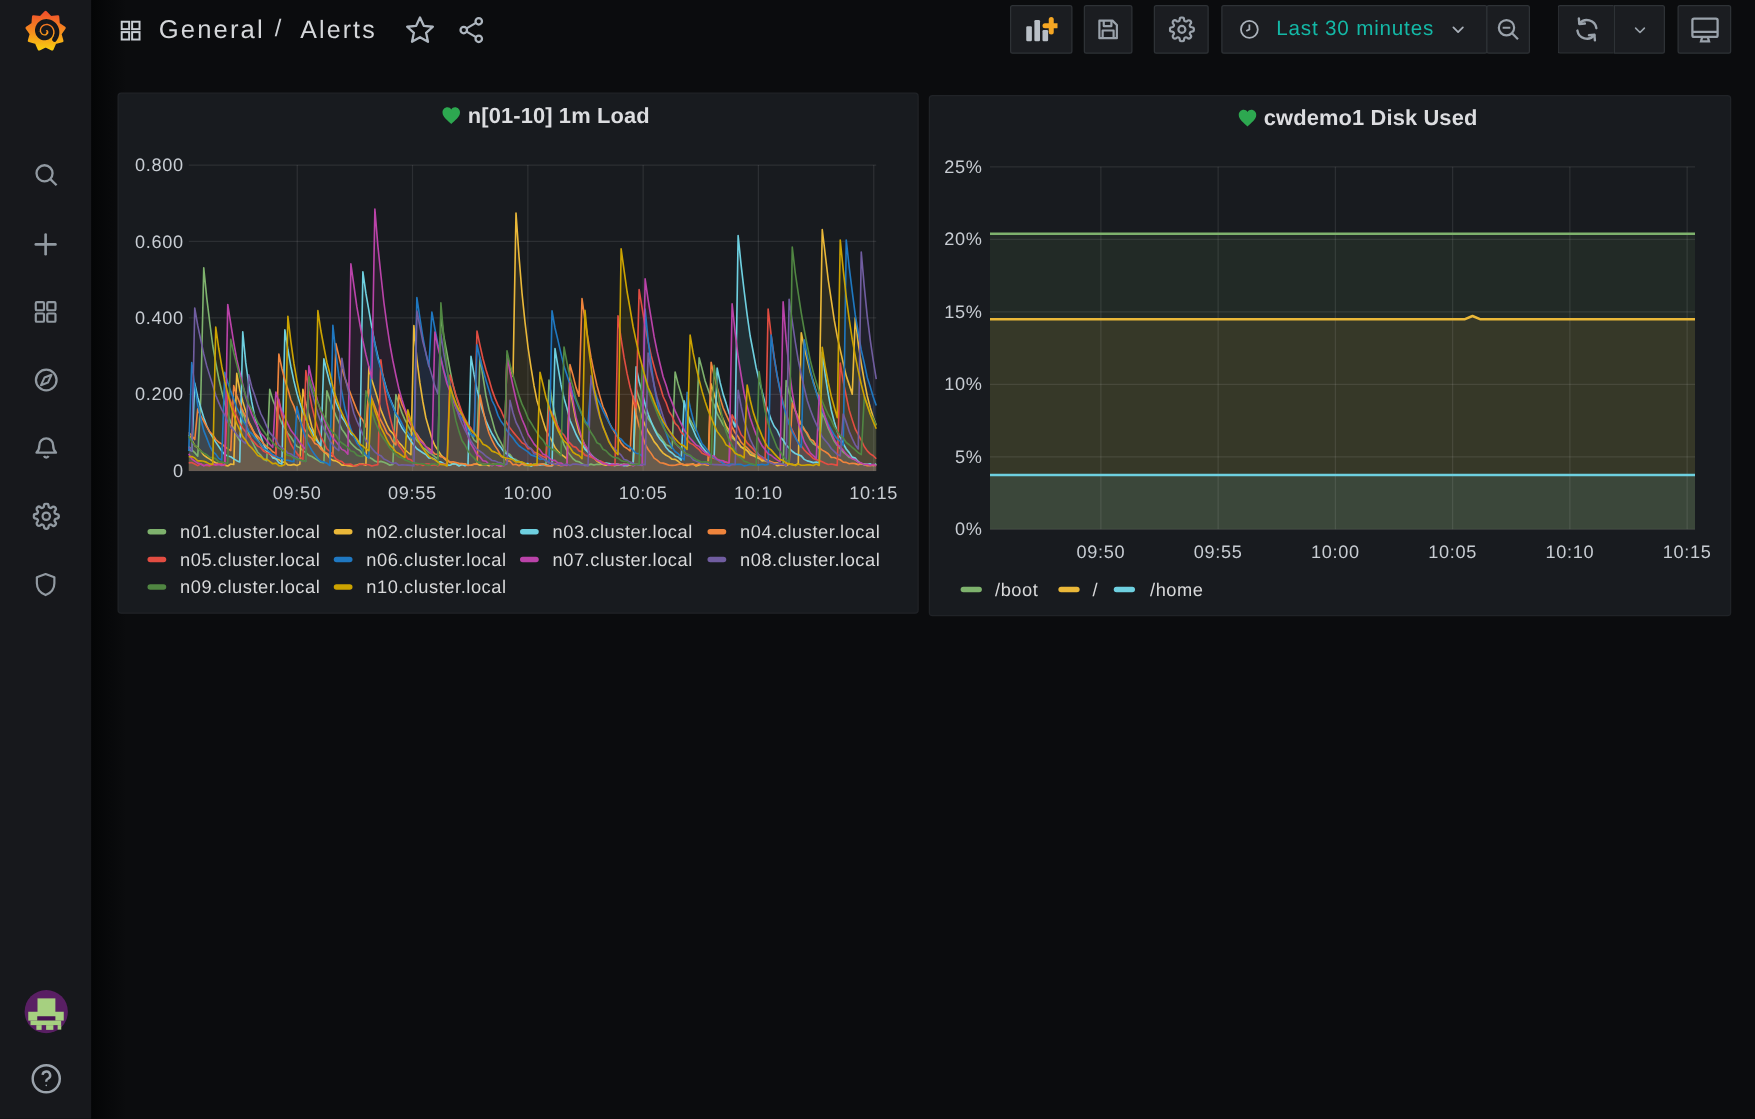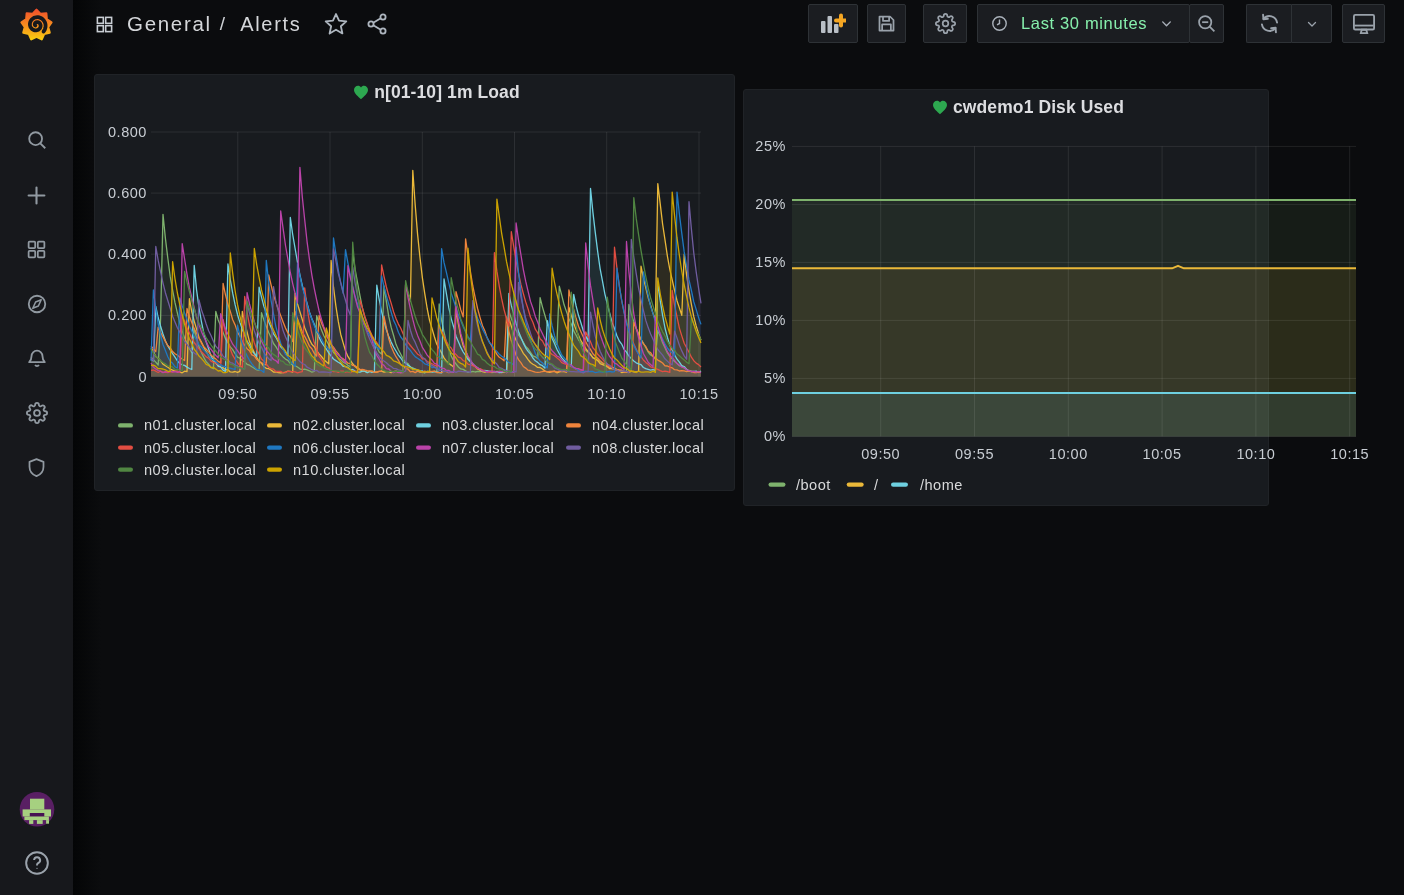--- a/index.html
+++ b/index.html
@@ -163,21 +163,21 @@
           <circle cx="12" cy="12" r="3.2"></circle>
           <path d="M19.4 15a1.7 1.7 0 0 0 .34 1.87l.06.06a2 2 0 1 1-2.83 2.83l-.06-.06a1.7 1.7 0 0 0-1.87-.34 1.7 1.7 0 0 0-1 1.55V21a2 2 0 1 1-4 0v-.09A1.7 1.7 0 0 0 9 19.4a1.7 1.7 0 0 0-1.87.34l-.06.06a2 2 0 1 1-2.83-2.83l.06-.06a1.7 1.7 0 0 0 .34-1.87 1.7 1.7 0 0 0-1.55-1H3a2 2 0 1 1 0-4h.09A1.7 1.7 0 0 0 4.6 9a1.7 1.7 0 0 0-.34-1.87l-.06-.06a2 2 0 1 1 2.83-2.83l.06.06a1.7 1.7 0 0 0 1.87.34H9a1.7 1.7 0 0 0 1-1.55V3a2 2 0 1 1 4 0v.09a1.7 1.7 0 0 0 1 1.55 1.7 1.7 0 0 0 1.87-.34l.06-.06a2 2 0 1 1 2.83 2.83l-.06.06a1.7 1.7 0 0 0-.34 1.87v.08a1.7 1.7 0 0 0 1.55 1H21a2 2 0 1 1 0 4h-.09a1.7 1.7 0 0 0-1.55 1z"></path>
         </svg>
     </div>
 
     <div class="tbtn" style="left:904px; width:213px; justify-content:flex-start; padding-left:13px;">
       <svg width="17" height="17" viewBox="0 0 24 24" fill="none" stroke="#aab1ba" stroke-width="2">
           <circle cx="12" cy="12" r="9.5"></circle>
           <path d="M12 6.5 V12 L8.5 13.8"></path>
         </svg>
-      <span style="font-size:16.5px; color:#86efac; margin-left:13px; letter-spacing:0.65px;">Last 30 minutes</span>
+      <span style="font-size:16.5px; color:#14b8a6; margin-left:13px; letter-spacing:0.65px;">Last 30 minutes</span>
       <svg style="position:absolute; right:16px;" width="13" height="13" viewBox="0 0 24 24" fill="none" stroke="#aab1ba" stroke-width="2.6" stroke-linecap="round" stroke-linejoin="round">
           <path d="M5 9 L12 16 L19 9"></path>
         </svg>
     </div>
 
     <div class="tbtn" style="left:1116px; width:35px;">
       <svg width="21" height="21" viewBox="0 0 24 24" fill="none" stroke="#9aa2ab" stroke-width="2">
           <circle cx="10.5" cy="10.5" r="7"></circle>
           <line x1="15.6" y1="15.6" x2="21" y2="21"></line>
           <line x1="7" y1="10.5" x2="14" y2="10.5"></line>
@@ -270,21 +270,21 @@
 <text x="347" y="377.6" class="leg">n07.cluster.local</text>
 <rect x="471" y="370.40000000000003" width="15" height="4.4" rx="2.2" fill="#705DA0"></rect>
 <text x="497" y="377.6" class="leg">n08.cluster.local</text>
 <rect x="23" y="392.40000000000003" width="15" height="4.4" rx="2.2" fill="#508642"></rect>
 <text x="49" y="399.6" class="leg">n09.cluster.local</text>
 <rect x="172" y="392.40000000000003" width="15" height="4.4" rx="2.2" fill="#CCA300"></rect>
 <text x="198" y="399.6" class="leg">n10.cluster.local</text>
     </svg>
   </div>
 
-  <div class="panel" style="left:670px; top:89px; width:526px; height:417px;">
+  <div class="panel" style="left:670px; top:76px; width:642px; height:417px;">
     <div class="ptitle"><svg width="16" height="15" viewBox="0 0 24 22" style="vertical-align:-2px">
           <path d="M12 21 C8 17 1.5 12.5 1.5 7.2 C1.5 3.6 4.3 1 7.5 1 C9.4 1 11.1 2 12 3.5 C12.9 2 14.6 1 16.5 1 C19.7 1 22.5 3.6 22.5 7.2 C22.5 12.5 16 17 12 21 Z" fill="#2DA850"></path>
         </svg> cwdemo1 Disk Used</div>
     <svg class="chart" width="642" height="417">
       <polygon points="48.0,346.4 48.0,110.0 612.0,110.0 612.0,346.4" fill="#7EB26D" fill-opacity="0.1"></polygon>
 <polygon points="48.0,346.4 48.0,178.3 428.0,178.3 434.0,175.8 440.0,178.3 612.0,178.3 612.0,346.4" fill="#EAB839" fill-opacity="0.1"></polygon>
 <polygon points="48.0,346.4 48.0,303.0 612.0,303.0 612.0,346.4" fill="#6ED0E0" fill-opacity="0.1"></polygon>
       <line x1="136.7" y1="56.4" x2="136.7" y2="346.4" stroke="rgba(255,255,255,0.09)" stroke-width="1"></line>
 <line x1="230.5" y1="56.4" x2="230.5" y2="346.4" stroke="rgba(255,255,255,0.09)" stroke-width="1"></line>
 <line x1="324.3" y1="56.4" x2="324.3" y2="346.4" stroke="rgba(255,255,255,0.09)" stroke-width="1"></line>

